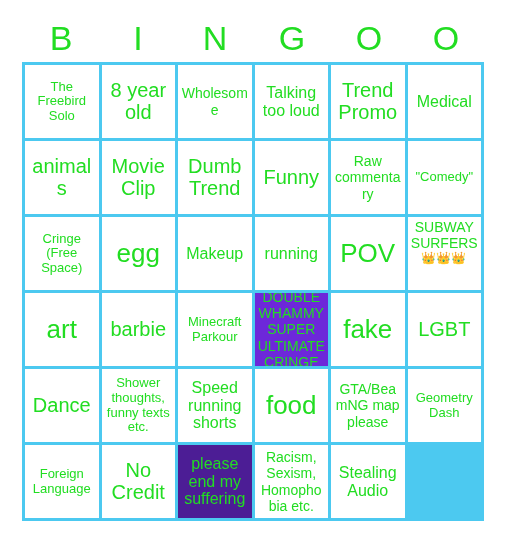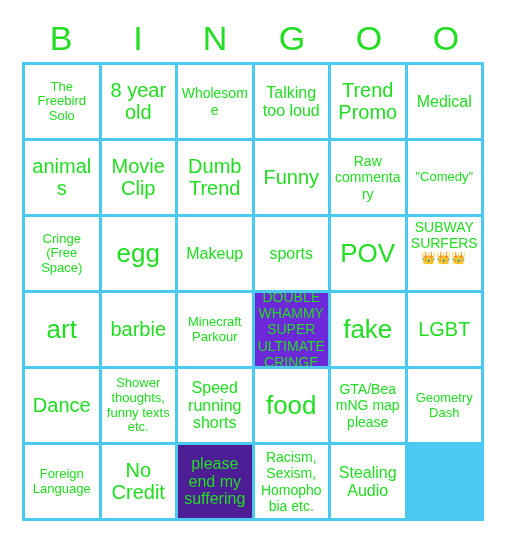--- a/index.html
+++ b/index.html
@@ -145,21 +145,21 @@
       <div class="bingo-cell fs-sm">
         <span class="cell-text">Cringe (Free Space)</span>
       </div>
       <div class="bingo-cell fs-xxl">
         <span class="cell-text">egg</span>
       </div>
       <div class="bingo-cell fs-md">
         <span class="cell-text">Makeup</span>
       </div>
       <div class="bingo-cell fs-md">
-        <span class="cell-text">sports</span>
+        <span class="cell-text">running</span>
       </div>
       <div class="bingo-cell fs-xxl">
         <span class="cell-text">POV</span>
       </div>
       <div class="bingo-cell fs-xs" style="flex-direction: column;">
         <span class="cell-text">SUBWAY SURFERS</span>
         <span class="emoji-row">👑👑👑</span>
       </div>
       <div class="bingo-cell fs-xxl">
         <span class="cell-text">art</span>

